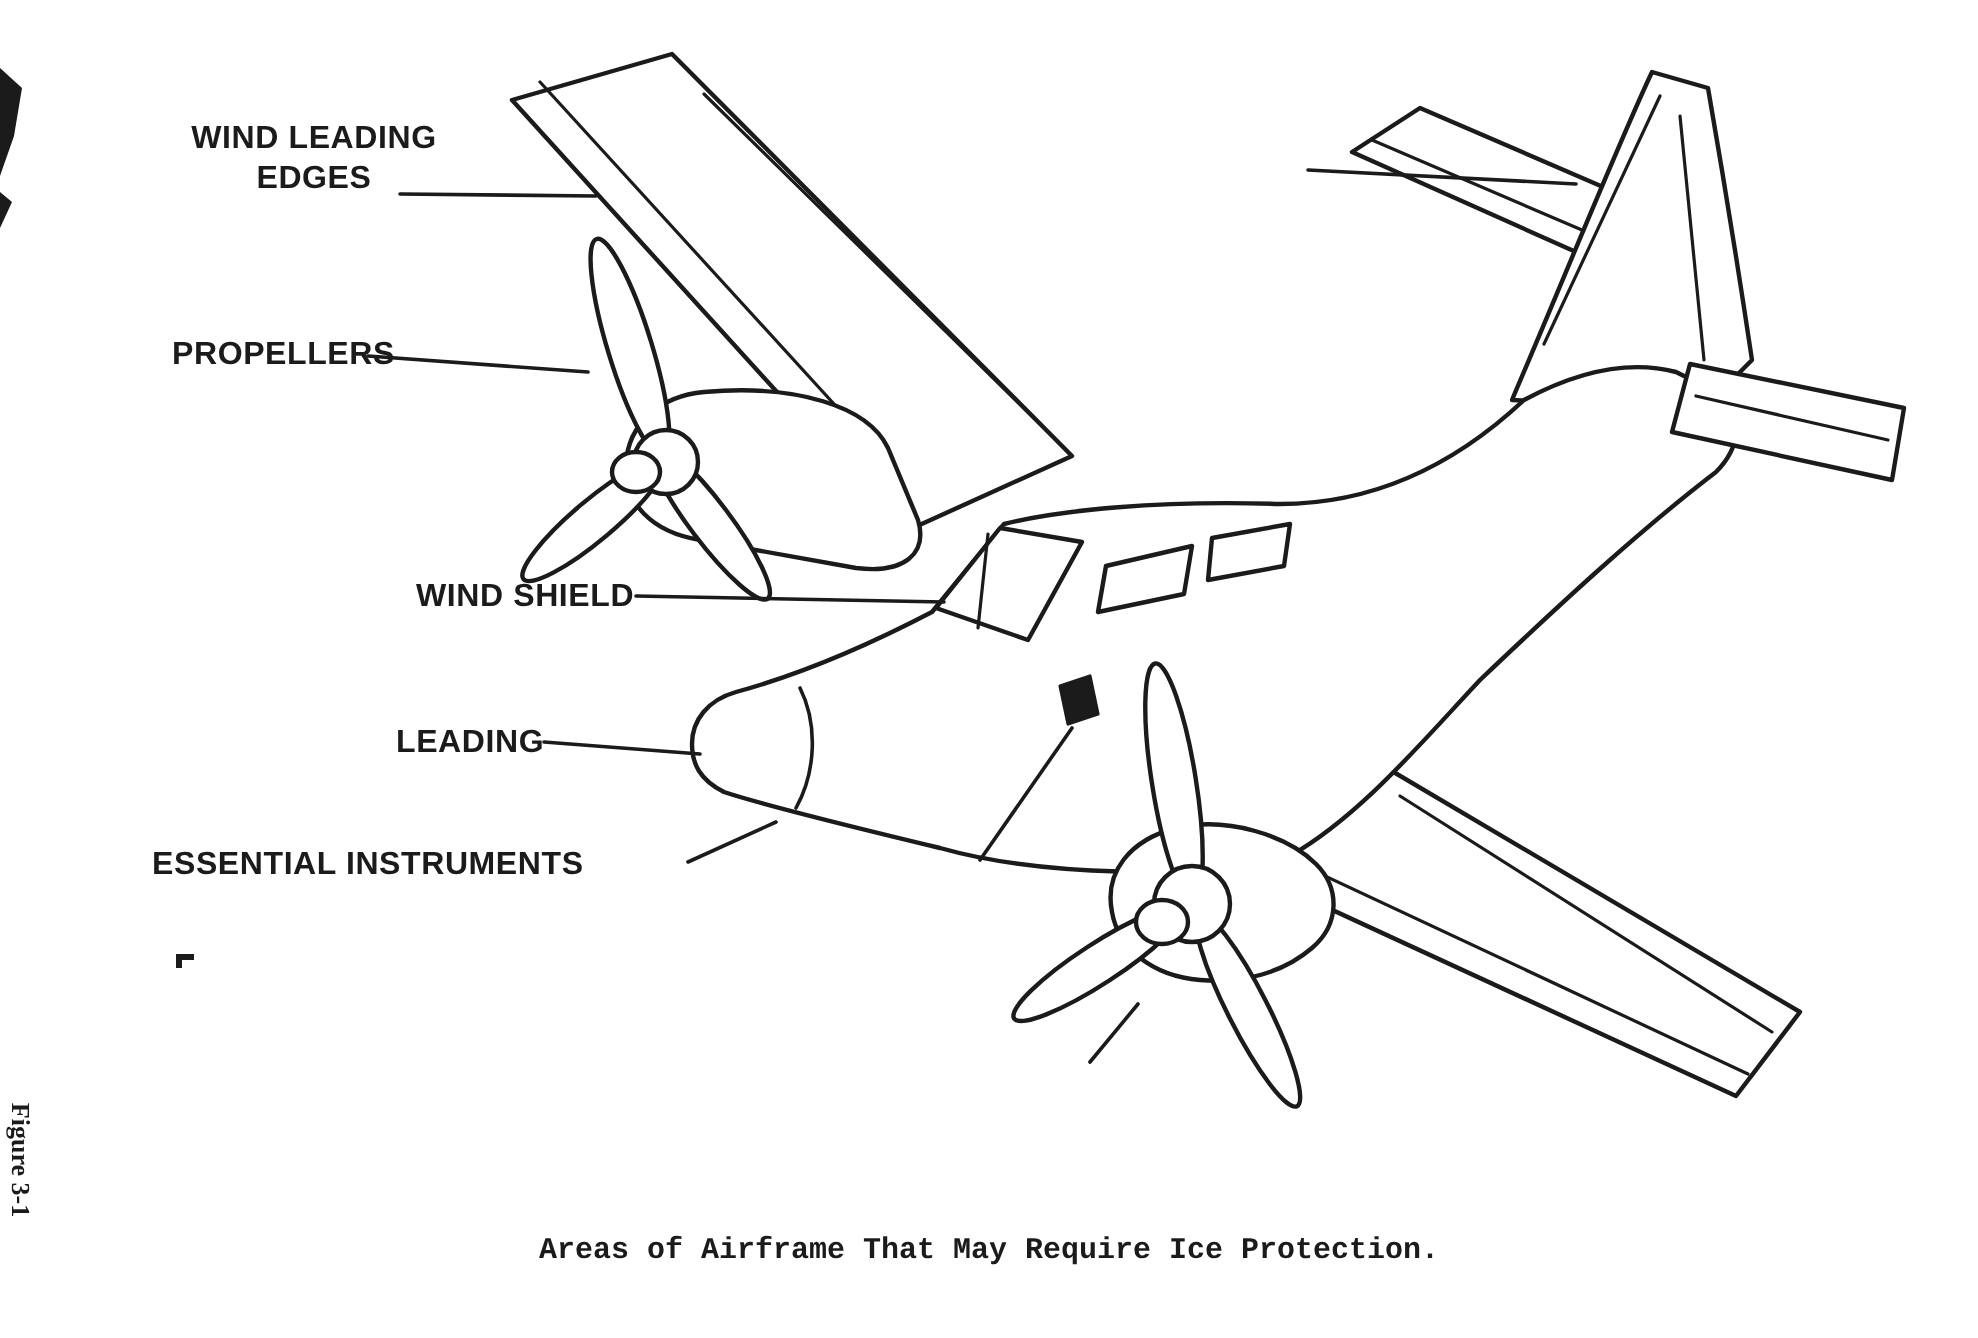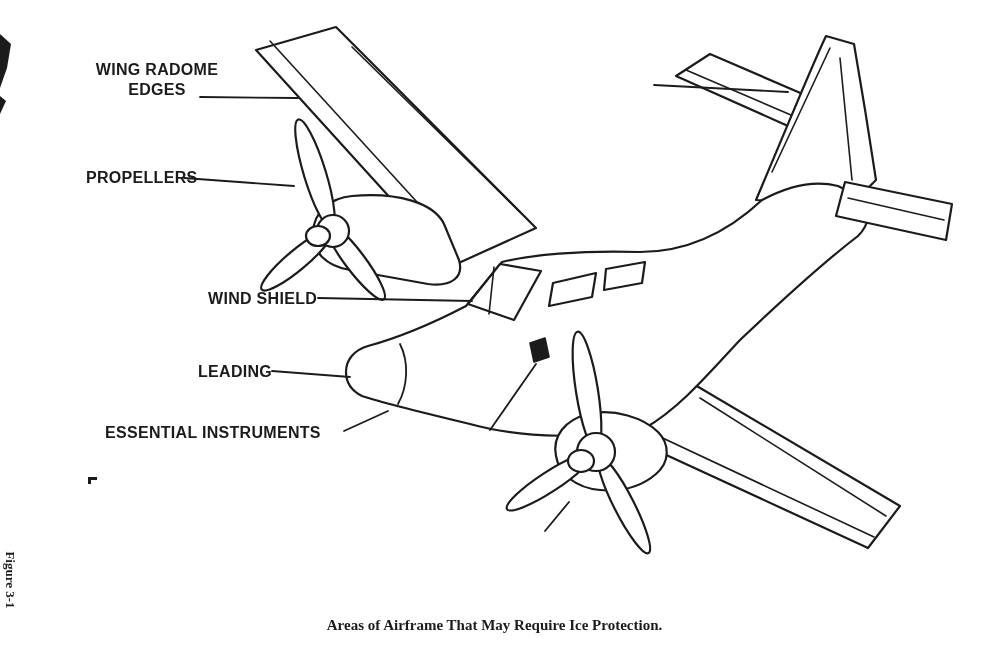--- a/index.html
+++ b/index.html
@@ -25,21 +25,21 @@
     letter-spacing: 0.3px;
     color: #1b1b1b;
     white-space: normal;
   }
   .label.center { text-align: center; }
   .caption {
     position: absolute;
     left: 0; right: 0;
     top: 617px;
     text-align: center;
-    font-family: Liberation Serif, serif;
+    font-family: Liberation Mono, monospace;
     font-weight: bold;
     font-size: 15px;
     color: #1b1b1b;
   }
   .side-label {
     position: absolute;
     left: -22px;
     top: 572px;
     width: 64px;
     text-align: center;
@@ -146,23 +146,23 @@
       <path d="M 654 85 L 788 92"></path>
       <path d="M 184 178 L 294 186"></path>
       <path d="M 318 298 L 472 301"></path>
       <path d="M 272 371 L 350 377"></path>
       <path d="M 344 431 L 388 411"></path>
       <path d="M 490 430 L 536 364"></path>
       <path d="M 545 531 L 569 502"></path>
     </g>
   </svg>
 
-  <div class="label center" style="left:82px;  top:60px;  width:150px;">WING RADOME EDGES</div>
+  <div class="label center" style="left:82px;  top:60px;  width:150px;">WIND LEADING EDGES</div>
   <div class="label" style="left:86px;  top:168px;">PROPELLERS</div>
   <div class="label" style="left:208px; top:289px;">WIND SHIELD</div>
   <div class="label" style="left:198px; top:362px;">LEADING</div>
-  <div class="label" style="left:105px;  top:423px;">ESSENTIAL INSTRUMENTS</div>
+  <div class="label" style="left:76px;  top:423px;">ESSENTIAL INSTRUMENTS</div>
 
   <div class="caption">Areas of Airframe That May Require Ice Protection.</div>
 
   <div class="side-label">Figure 3-1</div>
 
 </div>
 
 </body></html>

